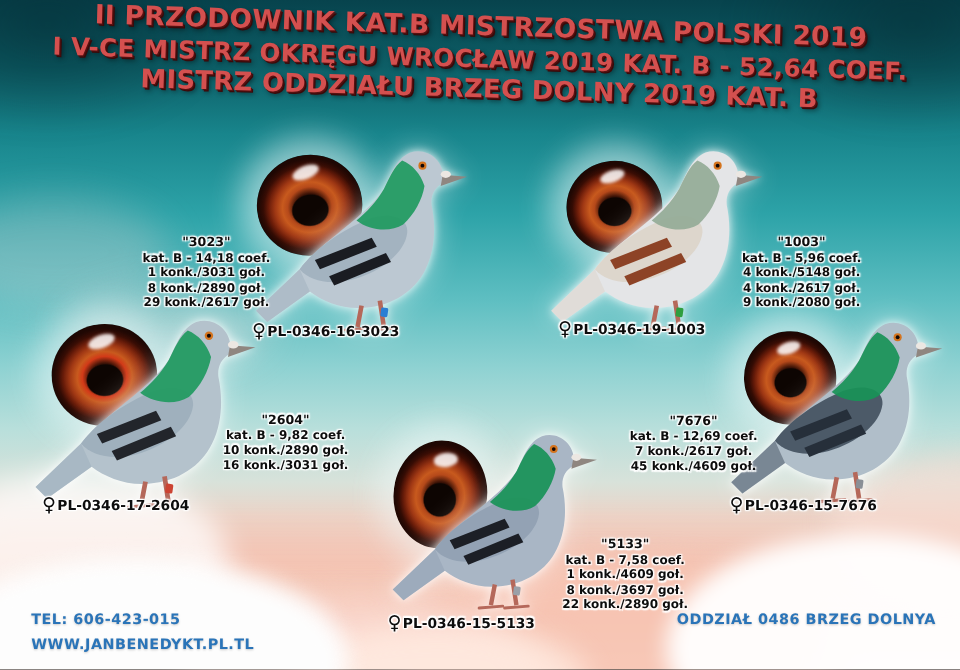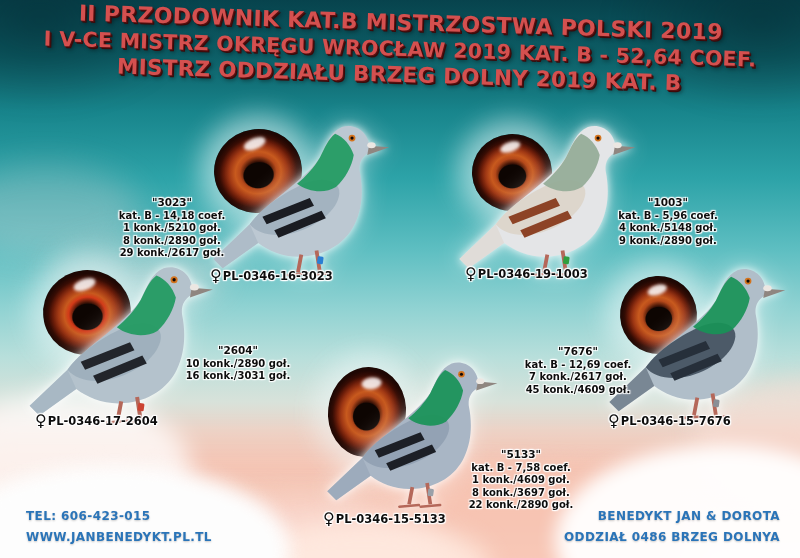--- a/index.html
+++ b/index.html
@@ -136,54 +136,56 @@
   </div>
 
   <div>
     <div class="eye e3023"></div>
     <svg class="pigeon pg3023" viewBox="0 0 220 210">
         <use href="#pigeon-shape"></use>
       </svg>
     <div class="info i3023">
       <div class="title">"3023"</div>
       <div class="ln">kat. B - 14,18 coef.</div>
-      <div class="ln">1 konk./5210 goł.</div>
+      <div class="ln">1 konk./3031 goł.</div>
       <div class="ln">8 konk./2890 goł.</div>
       <div class="ln">29 konk./2617 goł.</div>
     </div>
     <div class="ring r3023">
       <span class="sex">♀</span>
         <span class="rn">PL-0346-16-3023</span>
     </div>
   </div>
 
   <div>
     <div class="eye e1003"></div>
     <svg class="pigeon pg1003" viewBox="0 0 220 210">
         <use href="#pigeon-shape"></use>
       </svg>
     <div class="info i1003">
       <div class="title">"1003"</div>
       <div class="ln">kat. B - 5,96 coef.</div>
       <div class="ln">4 konk./5148 goł.</div>
-      <div class="ln">9 konk./2890 goł.</div>
+      <div class="ln">4 konk./2617 goł.</div>
+      <div class="ln">9 konk./2080 goł.</div>
     </div>
     <div class="ring r1003">
       <span class="sex">♀</span>
         <span class="rn">PL-0346-19-1003</span>
     </div>
   </div>
 
   <div>
     <div class="eye e2604"></div>
     <svg class="pigeon pg2604" viewBox="0 0 220 210">
         <use href="#pigeon-shape"></use>
       </svg>
     <div class="info i2604">
       <div class="title">"2604"</div>
+      <div class="ln">kat. B - 9,82 coef.</div>
       <div class="ln">10 konk./2890 goł.</div>
       <div class="ln">16 konk./3031 goł.</div>
     </div>
     <div class="ring r2604">
       <span class="sex">♀</span>
         <span class="rn">PL-0346-17-2604</span>
     </div>
   </div>
 
   <div>
@@ -219,16 +221,15 @@
       <span class="sex">♀</span>
         <span class="rn">PL-0346-15-5133</span>
     </div>
   </div>
 
   <div class="footer footer-left">
     <div>TEL: 606-423-015</div>
     <div>WWW.JANBENEDYKT.PL.TL</div>
   </div>
   <div class="footer footer-right">
-    <div>BENEDYKT JAN &amp; DOROTA</div>
     <div>ODDZIAŁ 0486 BRZEG DOLNYA</div>
   </div>
 </div>
 
 </body></html>

